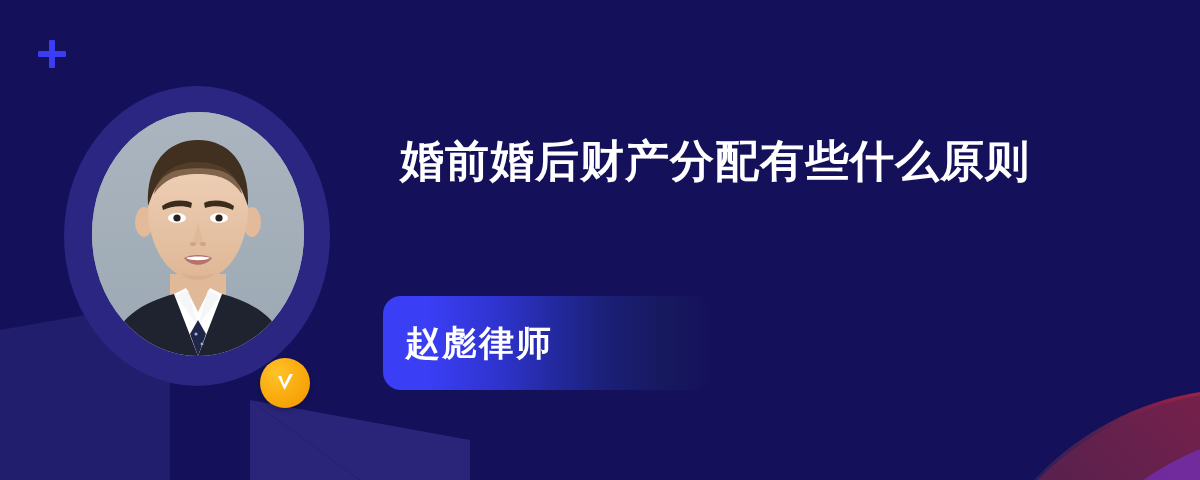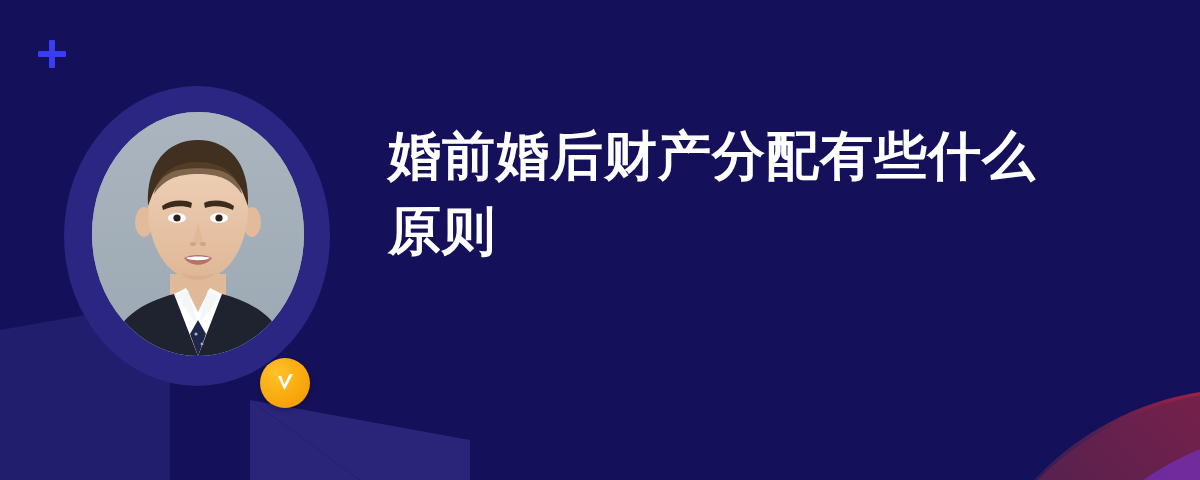--- a/index.html
+++ b/index.html
@@ -59,23 +59,23 @@
     display:flex;align-items:center;justify-content:center;
   }
   .verify-badge svg{display:block;}
 
   
   .content{
     position:absolute;left:388px;top:118px;
     width:700px;
   }
   .headline{
-    margin:0;
+    margin:12px;
     color:#ffffff;
-    font-size:53px;
+    font-size:44px;
     font-weight:bold;
     line-height:1.42;
     letter-spacing:1px;
     max-width:660px;
   }
 
   
   .cta-button{
     position:absolute;left:383px;top:296px;
     width:330px;height:94px;
@@ -199,14 +199,15 @@
       <svg width="28" height="28" viewBox="0 0 28 28" xmlns="http://www.w3.org/2000/svg">
         <path d="M7 7 L13.5 21 L22 5 L18.6 5 L13.2 15.4 L10.2 7 Z" fill="#ffffff"></path>
       </svg>
     </div>
   </div>
 
   <div class="content">
     <h1 class="headline">婚前婚后财产分配有些什么原则</h1>
   </div>
 
+  <button class="cta-button" type="button">赵彪律师</button>
 
 </div>
 
 </body></html>

